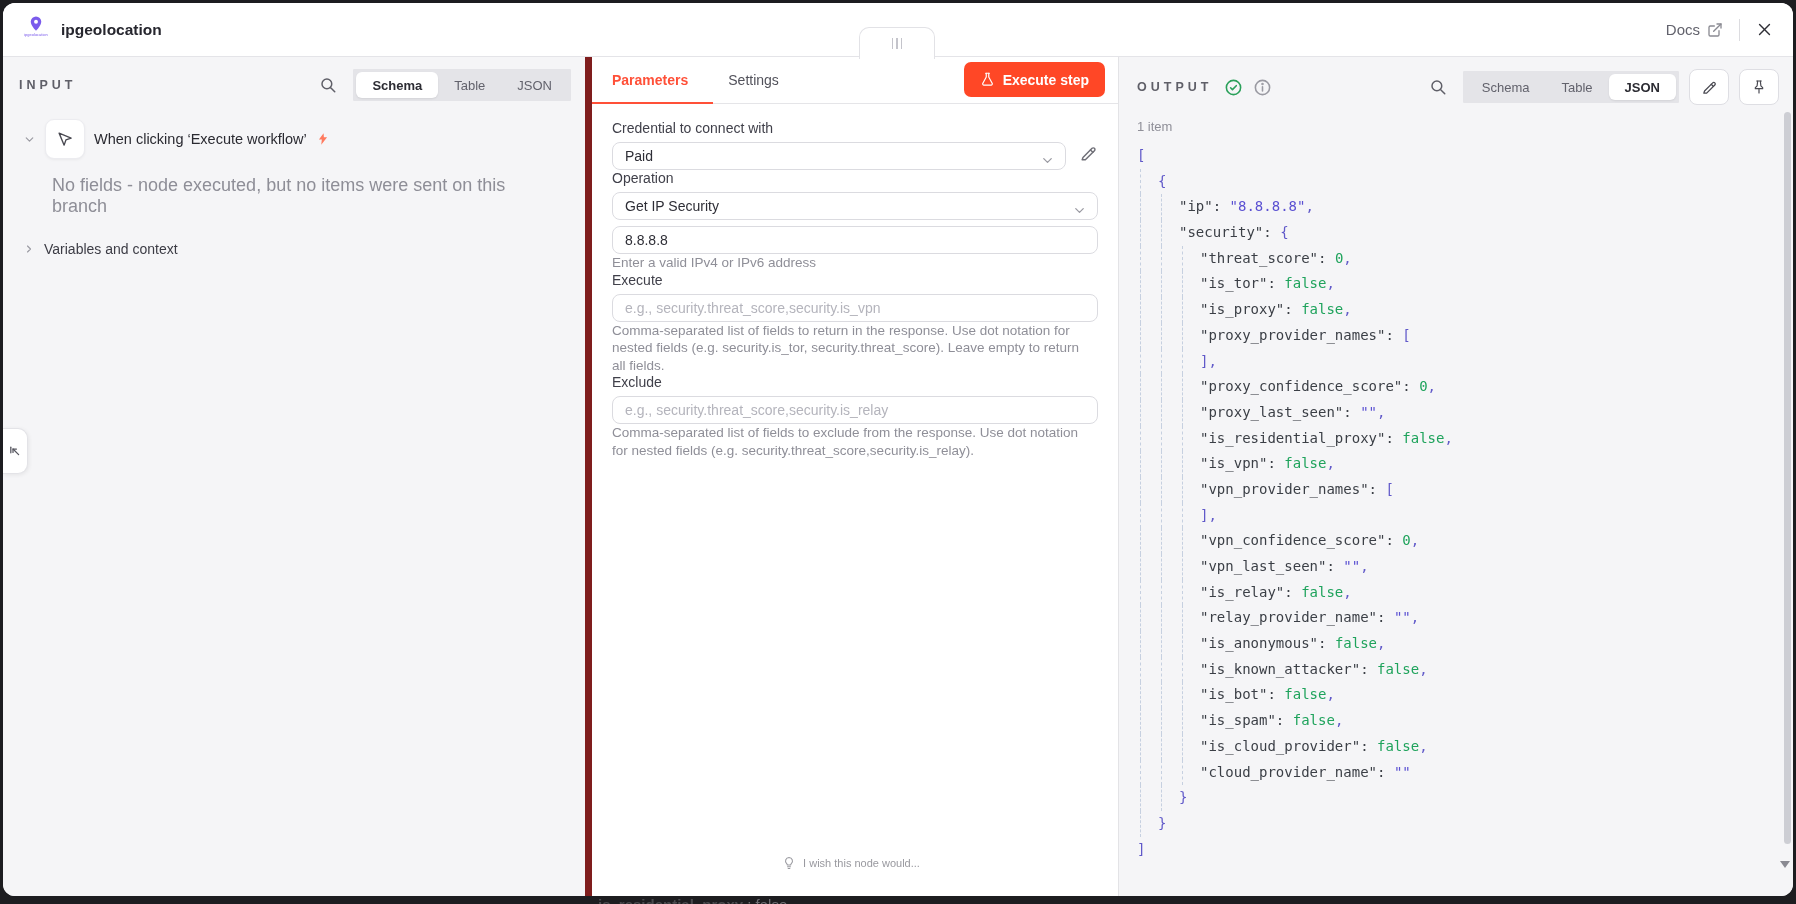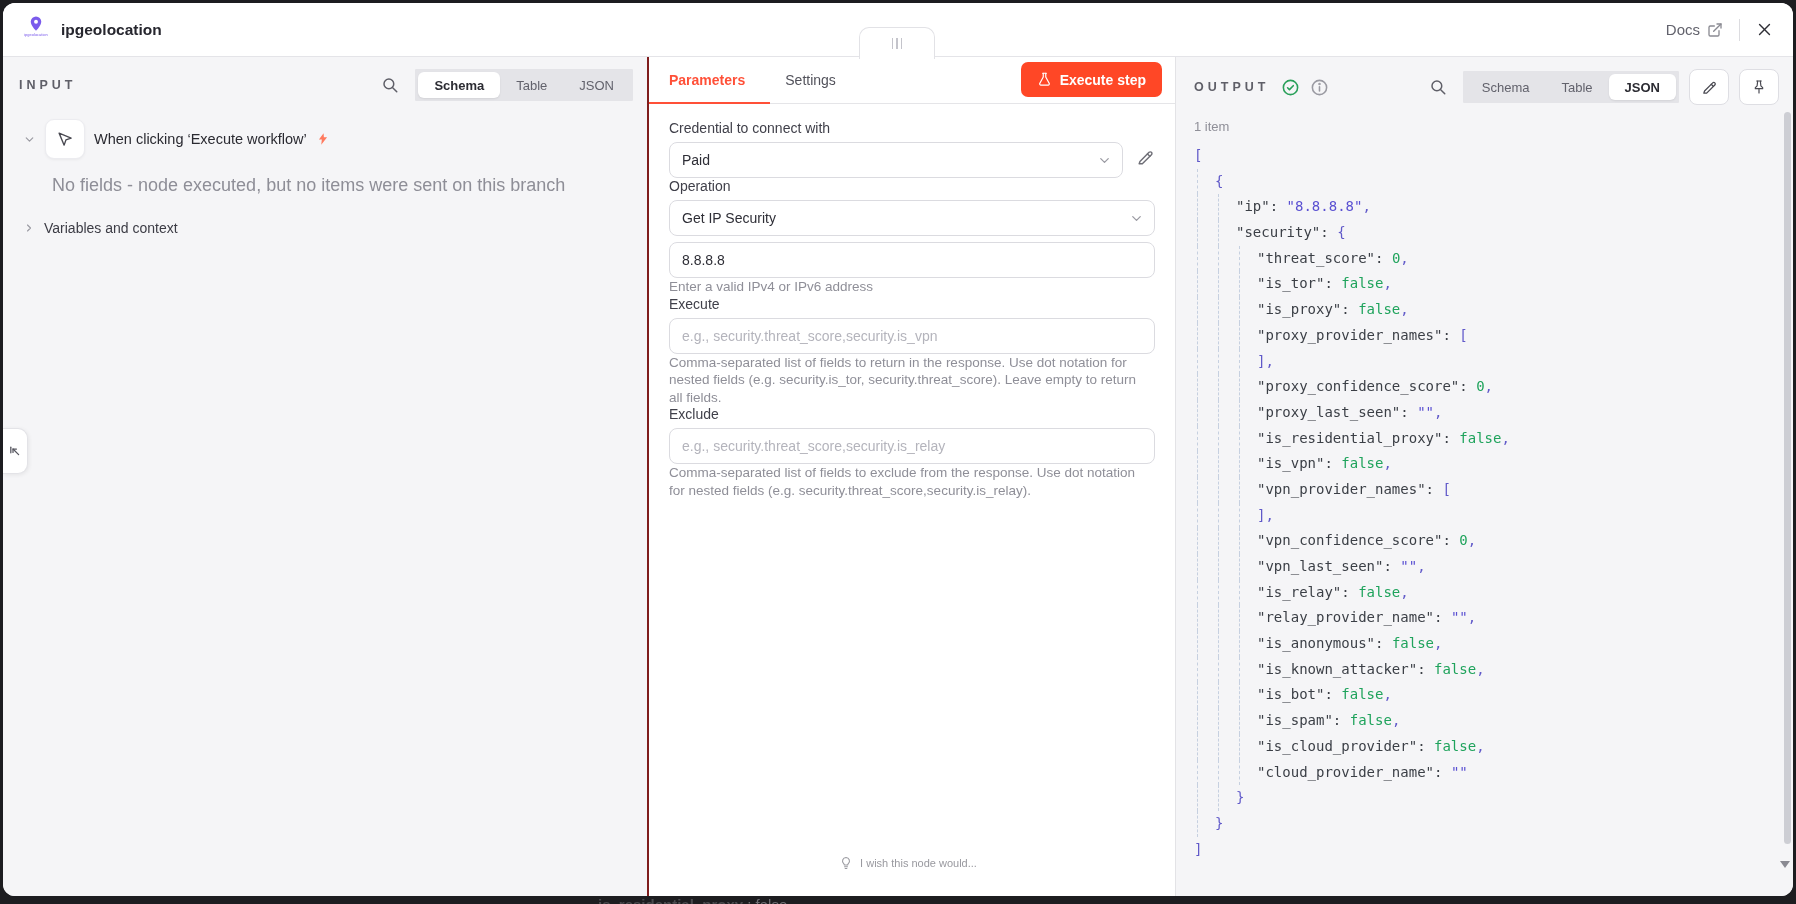--- a/index.html
+++ b/index.html
@@ -9,21 +9,21 @@
   
   .hdr{position:absolute;left:0;top:0;right:0;height:54px;background:#fff;border-bottom:1px solid #e4e4e8;display:flex;align-items:center;padding:15px 20px;box-sizing:border-box;}
   .logo{width:26px;height:34px;display:flex;flex-direction:column;align-items:center;margin-right:12px;margin-top:4px;}
   .logo .wordmark{font-size:4px;color:#7b5bec;letter-spacing:0;line-height:4px;}
   .hdr-title{font-size:15.5px;font-weight:700;color:#26262e;}
   .hdr-sp{flex:1;}
   .docs{display:flex;align-items:center;gap:7px;color:#62626c;font-size:15px;cursor:pointer;}
   .hdr-div{width:1px;height:22px;background:#dcdce0;margin:0 16px;}
   
   .body-row{position:absolute;left:0;top:54px;right:0;bottom:0;display:flex;}
-  .panel-in{width:646px;background:#f5f5f7;border-right:2px solid #7f1d1d;box-sizing:border-box;position:relative;}
+  .panel-in{width:589px;background:#f5f5f7;border-right:7px solid #7f1d1d;box-sizing:border-box;position:relative;}
   .panel-mid{width:526px;background:#fff;position:relative;box-sizing:border-box;}
   .panel-out{flex:1;background:#f5f5f7;border-left:1px solid #e3e3e6;position:relative;box-sizing:border-box;overflow:hidden;}
   .phead{display:flex;align-items:center;padding:12px 14px 8px 16px;}
   .ptitle{font-size:12.5px;font-weight:700;letter-spacing:4px;color:#5f5f68;}
   .seg{display:flex;align-items:center;background:#e4e4e8;border-radius:1px;padding:3px;height:32px;box-sizing:border-box;margin-left:12px;}
   .seg-item{font-size:13px;color:#62626c;padding:0 16px;height:26px;display:flex;align-items:center;border-radius:6px;cursor:pointer;}
   .seg-item.active{background:#fff;color:#2c2c33;font-weight:700;box-shadow:0 1px 2px rgba(0,0,0,.08);}
   .icon-btn{width:38px;height:34px;background:#fff;border:1px solid #dedee3;border-radius:8px;display:flex;align-items:center;justify-content:center;margin-left:10px;cursor:pointer;}
   .search{margin-left:auto;margin-right:4px;display:flex;cursor:pointer;}
   
@@ -38,21 +38,21 @@
   .drag-tab i{display:block;width:1.5px;height:11px;background:#c4c4cb;}
   .tabs-row{position:relative;height:47px;border-bottom:1px solid #e5e5e8;display:flex;align-items:center;padding:0 0 0 20px;box-sizing:border-box;}
   .tab{font-size:14px;cursor:pointer;margin-right:40px;}
   .tab.active{color:#ff5038;font-weight:700;}
   .tab.idle{color:#52525b;}
   .tab-underline{position:absolute;left:0;bottom:-1px;width:121px;height:2px;background:#ff5038;}
   .exec-btn{position:absolute;right:13px;top:5px;height:35px;background:#ff4726;border:none;border-radius:7px;color:#fff;font-size:14px;font-weight:600;display:flex;align-items:center;gap:8px;padding:0 16px;cursor:pointer;font-family:inherit;}
   .form{padding:0 20px;}
   .f-label{font-size:14px;color:#40404a;}
   .f-label.first{margin-top:16px;}
-  .inp,.sel{margin-top:6px;height:36px;border:1px solid #dbdbe0;border-radius:8px;background:#fff;display:flex;align-items:center;padding:0 12px;font-size:14px;color:#2e2e36;box-sizing:border-box;position:relative;cursor:text;}
+  .inp,.sel{margin-top:6px;height:28px;border:1px solid #dbdbe0;border-radius:8px;background:#fff;display:flex;align-items:center;padding:0 12px;font-size:14px;color:#2e2e36;box-sizing:border-box;position:relative;cursor:text;}
   .sel{cursor:pointer;}
   .sel .chev{position:absolute;right:10px;top:10px;}
   .ph{color:#b4b4bc;}
   .helper{font-size:13.5px;line-height:17.5px;color:#8f8f98;max-width:470px;}
   .cred-row{display:flex;align-items:center;gap:13px;}
   .cred-row .sel{flex:1;}
   .wish{position:absolute;left:0;right:8px;bottom:26px;display:flex;align-items:center;justify-content:center;gap:7px;color:#99999f;font-size:11px;cursor:pointer;}
   
   .items-count{margin:6px 0 0 18px;font-size:13px;color:#8f8f98;}
   .json-tree{margin:9px 0 0 18px;font-family:"DejaVu Sans Mono","Liberation Mono",monospace;font-size:14px;}

